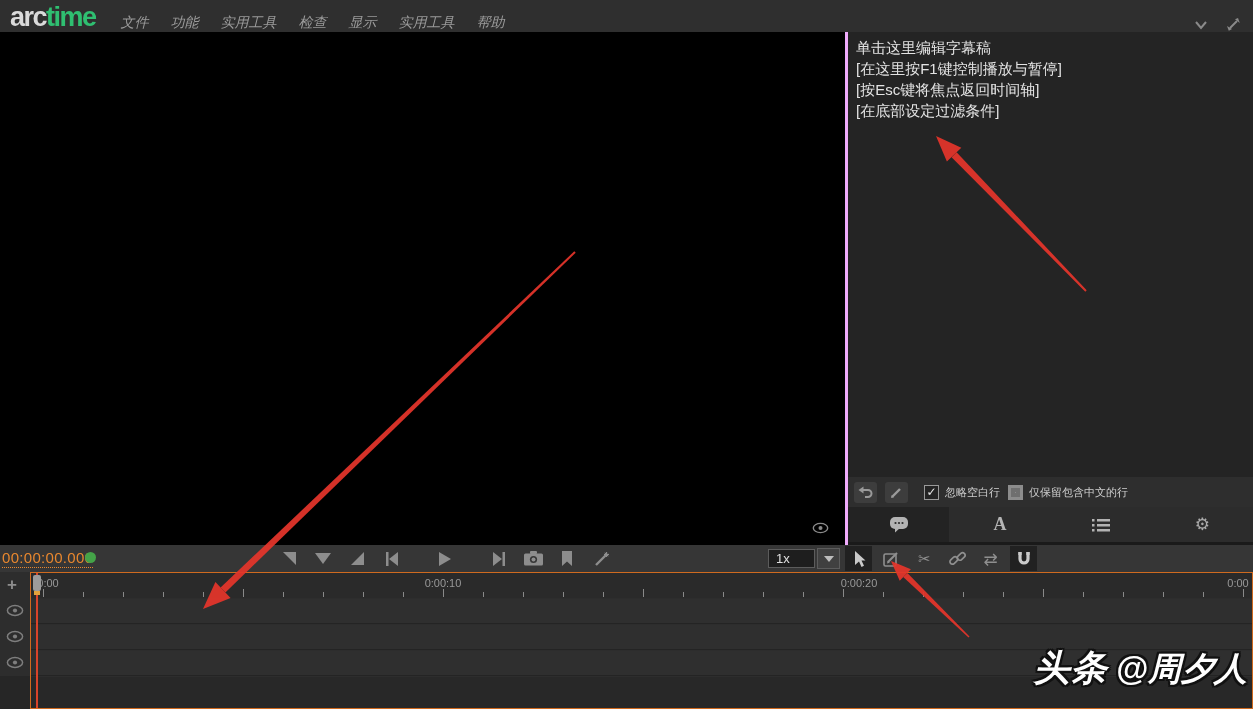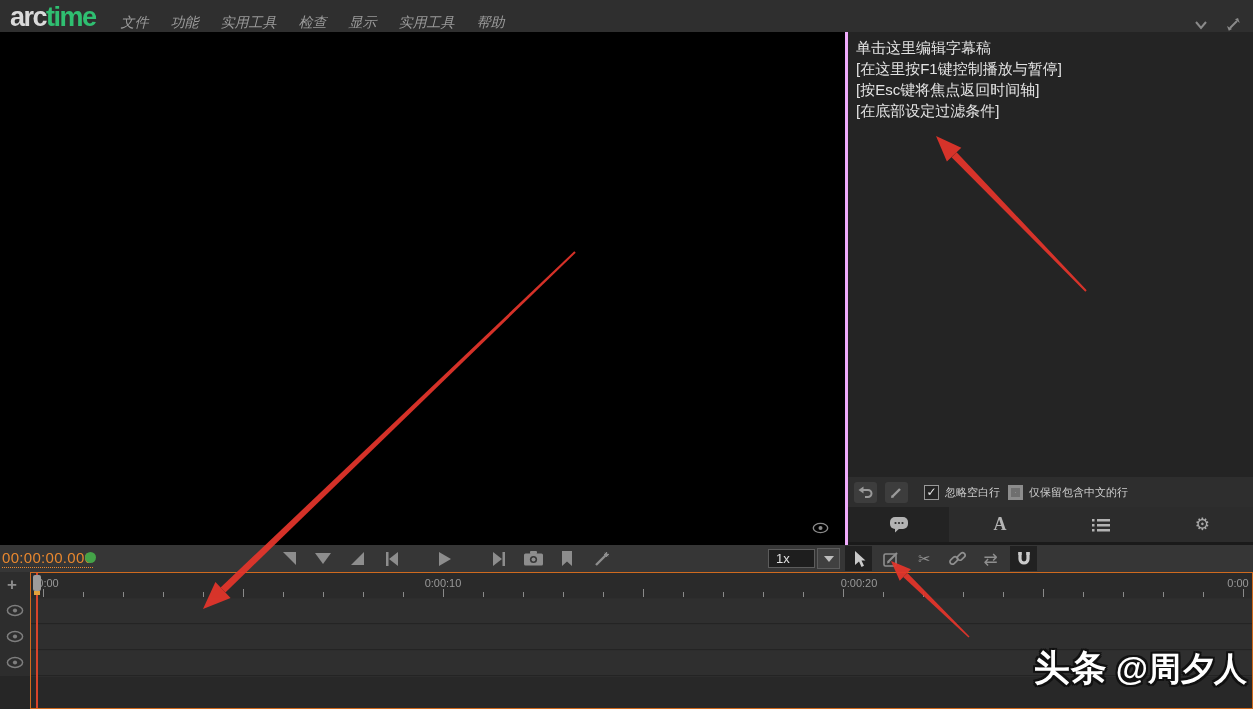--- a/index.html
+++ b/index.html
@@ -79,21 +79,21 @@
   .tick { position:absolute; bottom:1px; width:1px; height:5px; background:#8a8a8a; }
   .tick.tall { height:8px; }
   .track { position:absolute; left:0; right:0; height:25px; background:#2f2f2f; border-bottom:1px solid #242424; }
   .track-rest { position:absolute; left:0; right:0; top:104px; height:31px; background:#282828; }
   .playhead-line { position:absolute; left:5px; top:0; width:2px; height:135px; background:#d8432a; }
   .playhead-handle { position:absolute; left:2px; top:2px; width:8px; height:16px; background:#9c9c9c; border-radius:2px; }
   .playhead-tip { position:absolute; left:3px; top:18px; width:6px; height:4px; background:#e2a23c; }
   
   .arrows { position:absolute; left:0; top:0; width:1253px; height:709px; z-index:50; pointer-events:none; }
   .watermark { position:absolute; right:6px; bottom:16px; z-index:60; display:flex; align-items:baseline; gap:8px;
-    color:#fff; text-shadow:2px 2px 0 #111,-2px -2px 0 #111,2px -2px 0 #111,-2px 2px 0 #111,0 2px 0 #111,2px 0 0 #111,0 -2px 0 #111,-2px 0 0 #111; }
+    color:#fff; text-shadow:2px 2px 0 #111,-2px -2px 0 #111,2px -2px 0 #111,-2px 2px 0 #111,0 2px 0 #111,2px 0 0 #111,0 -2px 0 #111,-2px 0 0 #111;font-style:italic; }
   .wm-prefix { font-size:36px; font-weight:900; letter-spacing:1px; }
   .wm-handle { font-size:33px; font-weight:700; }
   svg { display:block; }
 </style>
 </head>
 <body>
 
 <div class="artifact" style="left:845px;width:250px;height:3px;background:#141414;"></div>
 <div class="artifact" style="left:1097px;width:141px;height:3px;background:#c0504d;"></div>
 <div class="artifact" style="left:57px;width:16px;height:2px;background:#b09a3e;"></div>

